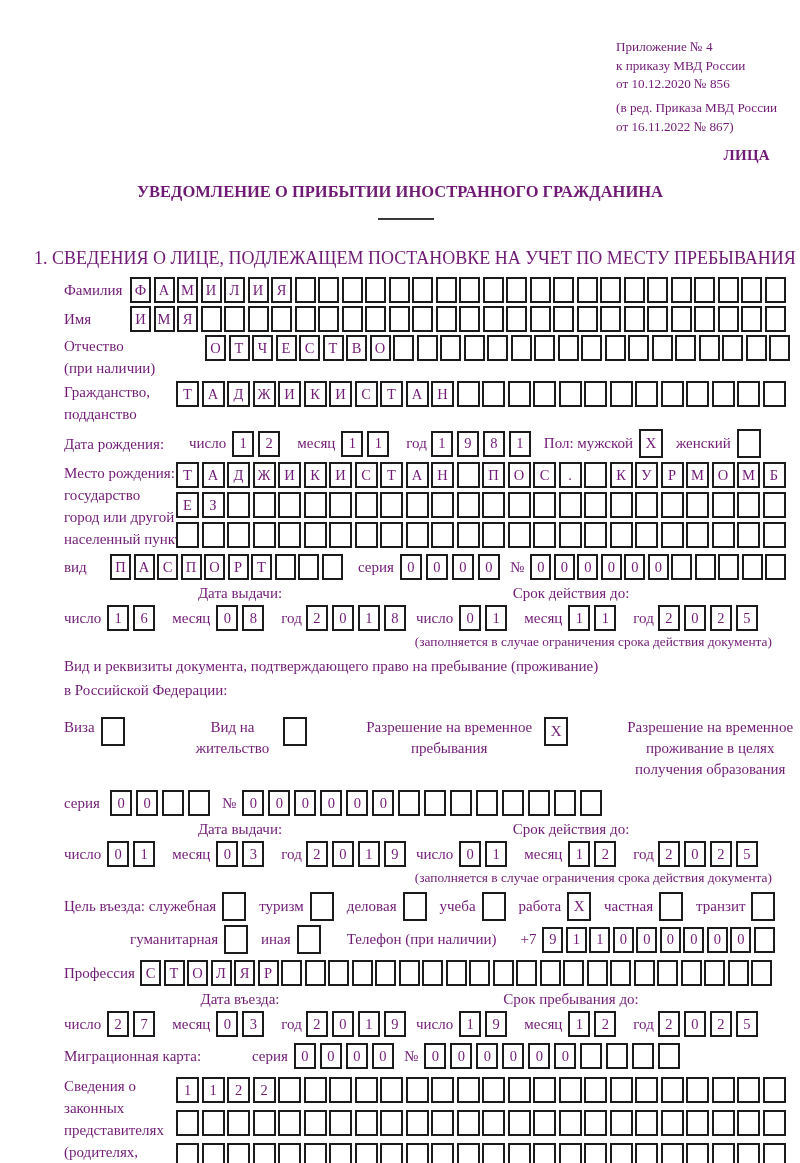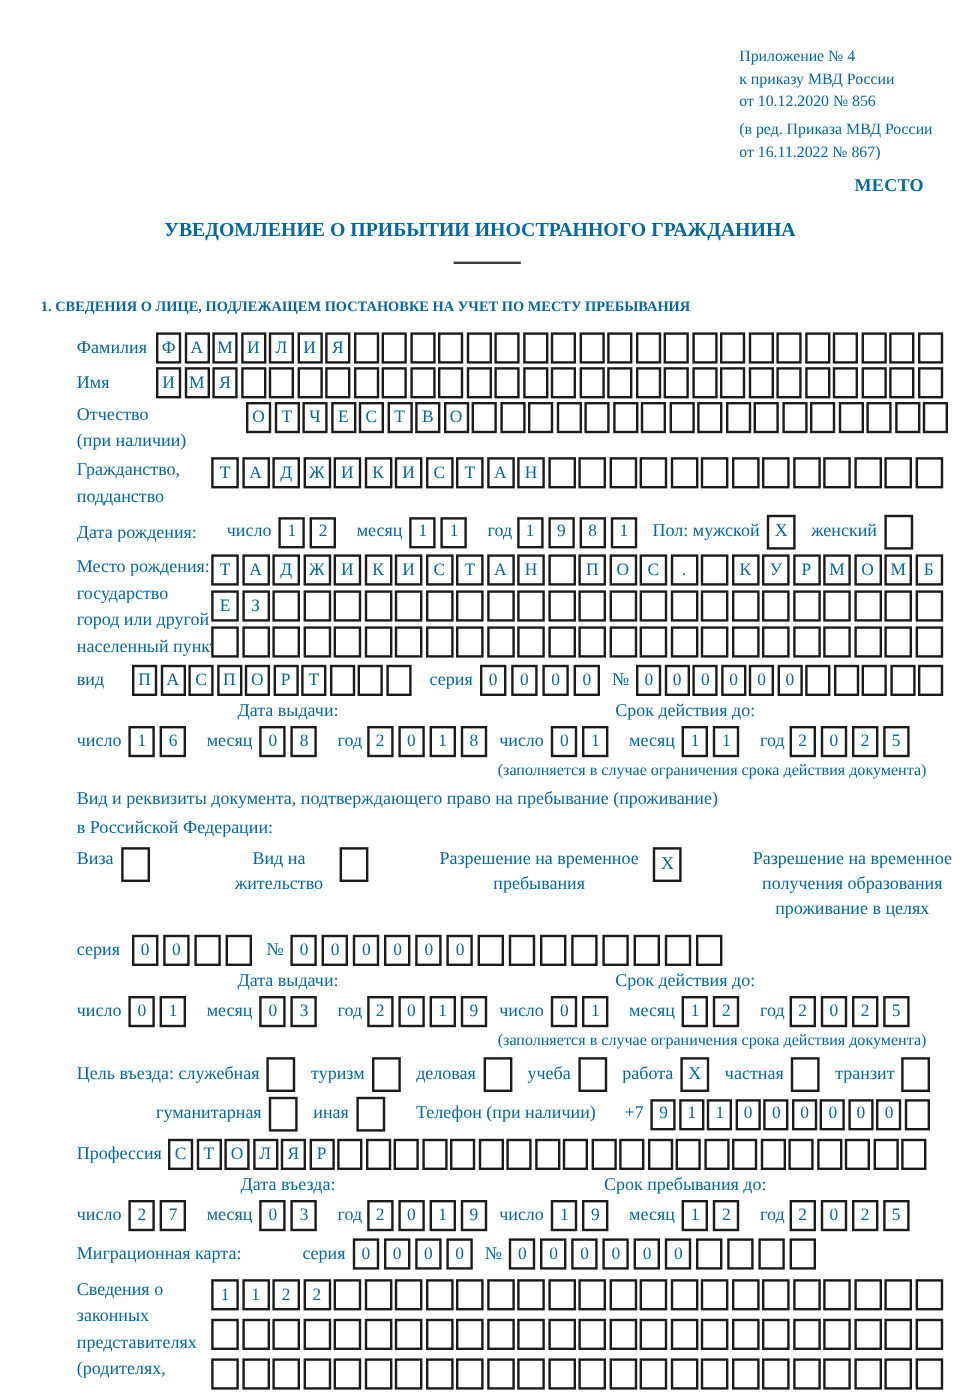--- a/index.html
+++ b/index.html
@@ -1,28 +1,28 @@
 <!DOCTYPE html>
 <html><head>
 <meta charset="utf-8">
 <style>
   html,body{margin:0;padding:0;background:#ffffff;}
-  .page{position:relative;width:800px;height:1163px;background:#fff;color:#0369a1;
+  .page{position:relative;width:800px;height:1163px;background:#fff;color:#701a75;
         font-family:"Liberation Serif","DejaVu Serif",serif;font-size:15px;overflow:hidden;}
 
   .appendix{position:absolute;left:616px;top:38px;font-size:13.2px;line-height:1.42;}
   .appendix .rev{margin-top:5px;}
   .forma{position:absolute;right:30px;top:147px;font-weight:700;font-size:15px;letter-spacing:.3px;}
 
   .title{position:absolute;left:0;right:0;top:180px;text-align:center;font-weight:700;
          font-size:16.5px;line-height:1.5;}
   .uline{display:inline-block;width:56px;height:2px;background:#3a3a3a;margin-left:12px;vertical-align:2px;}
 
-  .sec1{position:absolute;left:34px;right:4px;top:248px;text-align:left;font-weight:700;
-        font-size:12px;white-space:nowrap;}
+  .sec1{position:absolute;left:34px;right:4px;top:248px;text-align:center;font-weight:400;
+        font-size:18px;white-space:nowrap;}
 
   .formbody{position:absolute;left:64px;top:277px;width:728px;}
 
   .frow{display:flex;align-items:center;margin-bottom:3px;}
   .frow2{display:flex;align-items:flex-start;margin-bottom:2px;}
   .lbl{flex:none;line-height:20px;}
   .lbl2{flex:none;line-height:22px;}
   .w66{width:66px;} .w112{width:112px;} .w141{width:141px;} .w46{width:46px;} .w76{width:76px;} .w146{width:146px;}
 
   .cells{display:flex;flex:none;}
@@ -47,21 +47,21 @@
   .dp{margin-top:5px;}
   .dp-cols{display:flex;}
   .dp-left{width:352px;flex:none;}
   .dp-right{flex:1;}
   .dp-head{text-align:center;margin-bottom:3px;}
   .dp-right .dp-head{padding-right:66px;}
   .dp-note{text-align:right;padding-right:20px;font-size:13.4px;margin-top:3px;}
 
   .plain{line-height:24px;margin-top:4px;}
 
-  .visa{display:flex;align-items:flex-start;margin-top:4px;gap:37px;}
+  .visa{display:flex;align-items:flex-start;margin-top:15px;gap:37px;}
   .vi{display:flex;align-items:flex-start;}
   .vtext{text-align:center;line-height:21px;}
   .vt3{width:178px;} .vt4{width:178px;}
   .mlA{margin-left:6px;} .mlB{margin-left:34px;} .mlC{margin-left:16px;} .mlD{margin-left:14px;}
 
   .p-lbl{flex:none;margin:0 6px 0 13px;}
   .p-first{margin-left:0;}
   .indent66{padding-left:66px;}
 
   .reps{display:flex;align-items:flex-start;margin-top:6px;}
@@ -74,21 +74,21 @@
 <div class="page">
 
   <div class="appendix">
     <div>Приложение № 4</div>
     <div>к приказу МВД России</div>
     <div>от 10.12.2020 № 856</div>
     <div class="rev">(в ред. Приказа МВД России</div>
     <div>от 16.11.2022 № 867)</div>
   </div>
 
-  <div class="forma">МЕСТО</div>
+  <div class="forma">ЛИЦА</div>
 
   <div class="title">
     <div>УВЕДОМЛЕНИЕ О ПРИБЫТИИ ИНОСТРАННОГО ГРАЖДАНИНА</div>
     <div><span class="uline"></span></div>
   </div>
 
   <div class="sec1">1. СВЕДЕНИЯ О ЛИЦЕ, ПОДЛЕЖАЩЕМ ПОСТАНОВКЕ НА УЧЕТ ПО МЕСТУ ПРЕБЫВАНИЯ</div>
 
   <div class="formbody">
 
@@ -444,22 +444,22 @@
       <span class="vi mlC">
         <span class="vtext vt3">
           <span style="display:block">Разрешение на временное</span>
           <span style="display:block">пребывания</span>
         </span>
         <span class="chk mlA">X</span>
       </span>
       <span class="vi mlC">
         <span class="vtext vt4">
           <span style="display:block">Разрешение на временное</span>
+          <span style="display:block">проживание в целях</span>
           <span style="display:block">получения образования</span>
-          <span style="display:block">проживание в целях</span>
         </span>
         <span class="chk mlA"></span>
       </span>
     </div>
 
     <div class="frow mt10">
       <span class="lbl w46">серия</span>
       <span class="dcells">
           <span class="cell">0</span>
           <span class="cell">0</span>

